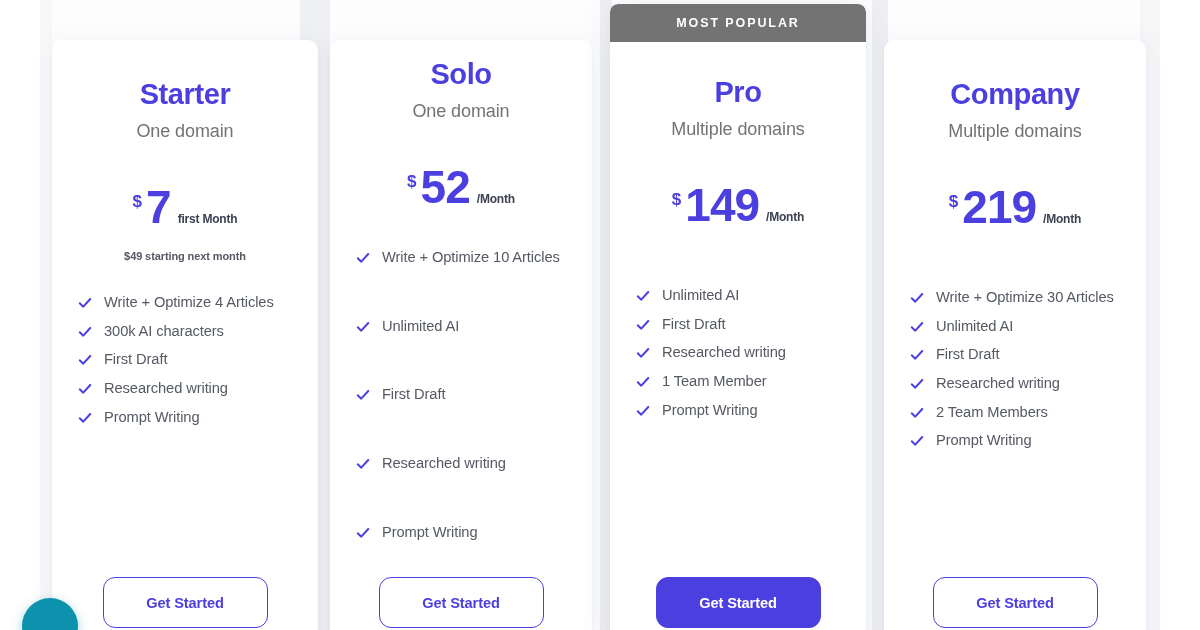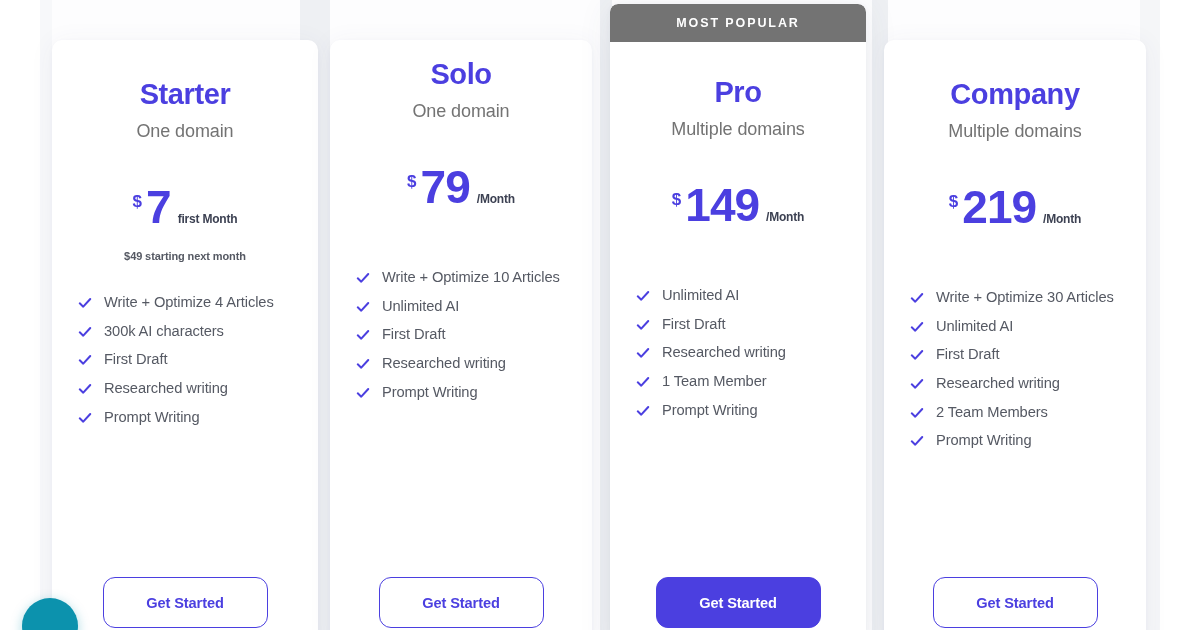--- a/index.html
+++ b/index.html
@@ -296,24 +296,24 @@
             <button class="cta">Get Started</button>
           </div>
         </div>
       </div>
       <div class="card c1">
         <div class="card-body">
           <div class="plan-name" style="margin-top: 18px;">Solo</div>
           <div class="plan-sub" style="margin-top: 10px;">One domain</div>
           <div class="price-row" style="margin-top: 42px;">
             <span class="currency">$</span>
-            <span class="amount">79</span>
+            <span class="amount">52</span>
             <span class="period">/Month</span>
           </div>
-          <ul class="features" style="margin-top: 53px;">
+          <ul class="features" style="margin-top: 33px; gap: 40px;">
             <li class="feature">
               <span class="check">
                 <svg viewBox="0 0 16 16" width="14" height="14" aria-hidden="true">
                   <path d="M2 8.4 L6 12.2 L14 3.4" fill="none" stroke="#4b3fe0" stroke-width="2.3" stroke-linecap="round" stroke-linejoin="round"></path>
                 </svg>
               </span>
               <span class="feature-text">Write + Optimize 10 Articles</span>
             </li>
             <li class="feature">
               <span class="check">

